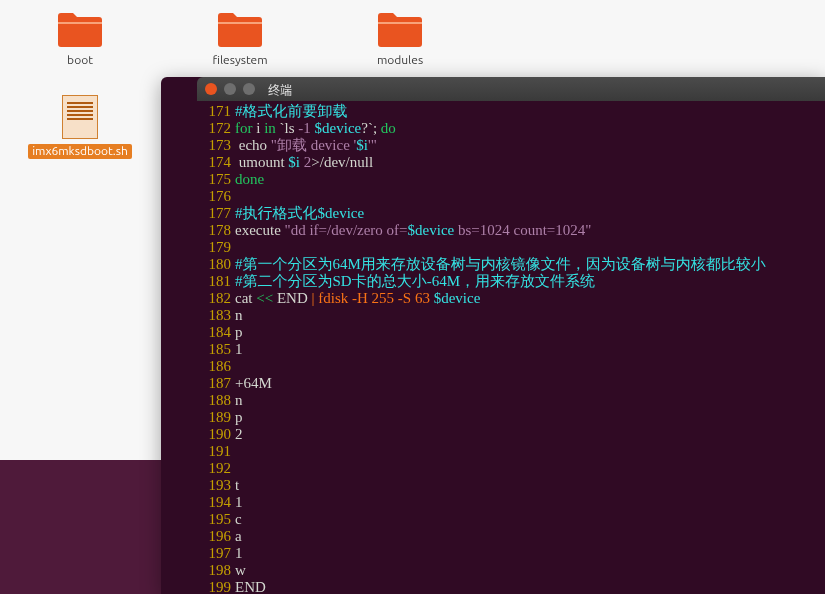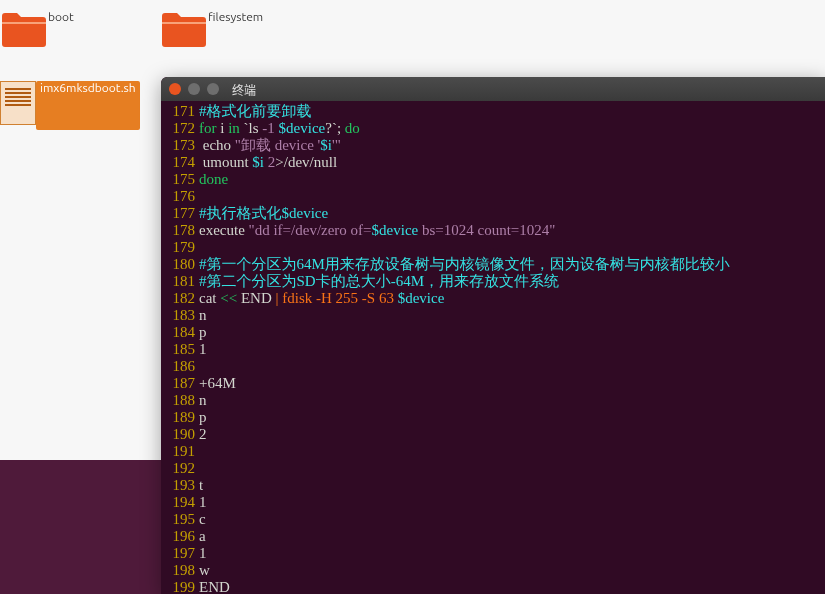--- a/index.html
+++ b/index.html
@@ -28,21 +28,22 @@
   left: 0; right: 0; top: 0;
   padding: 10px 0 0 0;
 }
 .icon-row {
   display: flex;
   align-items: flex-start;
 }
 .desktop-item {
   width: 160px;
   display: flex;
-  flex-direction: row;
+  flex-direction: column;
+  align-items: center;
   text-align: center;
   font-size: 12px;
   color: #3a3a3a;
   line-height: 1.2;
 }
 .folder-icon, .file-icon {
   width: 48px;
   height: 38px;
   margin-bottom: 5px;
 }
@@ -77,20 +78,21 @@
   left: 161px;
   top: 77px;
   right: 0;
   bottom: 0;
   background: #300a24;
   border-top-left-radius: 6px;
   box-shadow: 0 4px 20px rgba(0,0,0,.35);
   display: flex;
   flex-direction: column;
   overflow: hidden;
+  padding-left: 36px;
 }
 .titlebar {
   height: 24px;
   background: linear-gradient(#4b4b4b, #3a3a3a);
   display: flex;
   align-items: center;
   padding: 0 8px;
   font-size: 12px;
   color: #e0e0e0;
   border-top-left-radius: 6px;
@@ -137,20 +139,27 @@
           </svg>
           <span class="item-label">boot</span>
         </div>
         <div class="desktop-item">
           <svg class="folder-icon" viewBox="0 0 48 38">
             <path fill="#e95420" d="M2 6c0-2 1-3 3-3h12l4 4h22c2 0 3 1 3 3v24c0 2-1 3-3 3H5c-2 0-3-1-3-3z"></path>
             <path fill="#f8a27a" d="M2 12h44v2H2z"></path>
           </svg>
           <span class="item-label">filesystem</span>
         </div>
+        <div class="desktop-item">
+          <svg class="folder-icon" viewBox="0 0 48 38">
+            <path fill="#e95420" d="M2 6c0-2 1-3 3-3h12l4 4h22c2 0 3 1 3 3v24c0 2-1 3-3 3H5c-2 0-3-1-3-3z"></path>
+            <path fill="#f8a27a" d="M2 12h44v2H2z"></path>
+          </svg>
+          <span class="item-label">modules</span>
+        </div>
       </div>
     <div class="icon-row" id="row2" style="margin-top:28px;">
         <div class="desktop-item">
           <div class="script-icon orange"></div>
           <span class="item-label selected">imx6mksdboot.sh</span>
         </div>
       </div>
   </div>
 </div>
 

